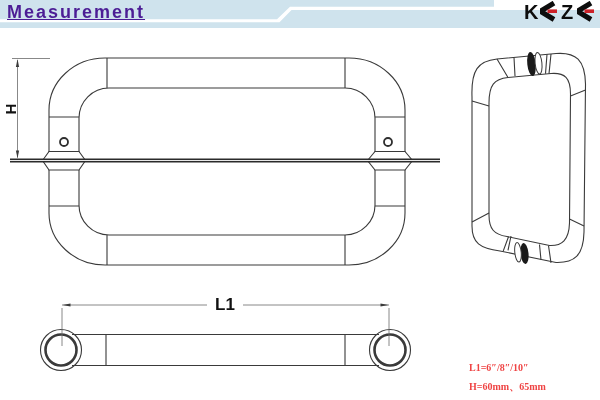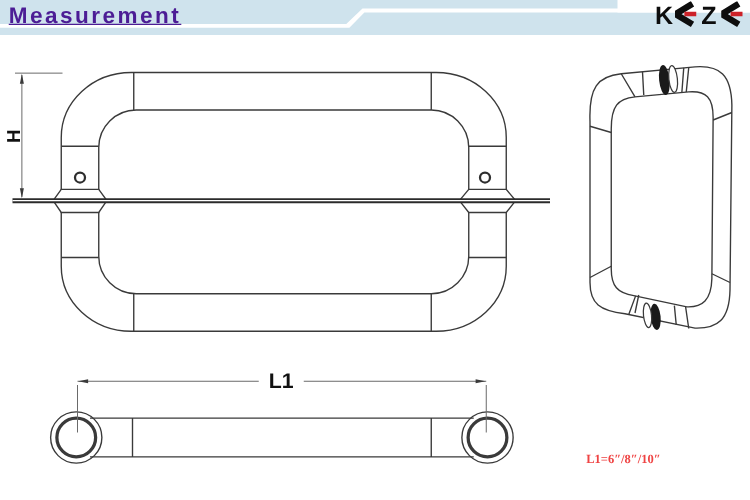--- a/index.html
+++ b/index.html
@@ -110,15 +110,16 @@
       <line x1="62" y1="305" x2="207" y2="305" stroke="#6a6a6a" stroke-width="0.8"></line>
       <line x1="243" y1="305" x2="389" y2="305" stroke="#6a6a6a" stroke-width="0.8"></line>
       <polygon points="62.5,305 70.5,303.4 70.5,306.6" fill="#3a3a3a"></polygon>
       <polygon points="388.5,305 380.5,303.4 380.5,306.6" fill="#3a3a3a"></polygon>
       <text x="225" y="310" text-anchor="middle" font-family="Liberation Sans, sans-serif" font-size="17" font-weight="bold" fill="#111111">L1</text>
     </g>
   </svg>
 
   <div id="specs-block">
     <div>L1=6″/8″/10″</div>
+    <div>H=60mm、65mm</div>
   </div>
 
 </div>
 
 </body></html>

